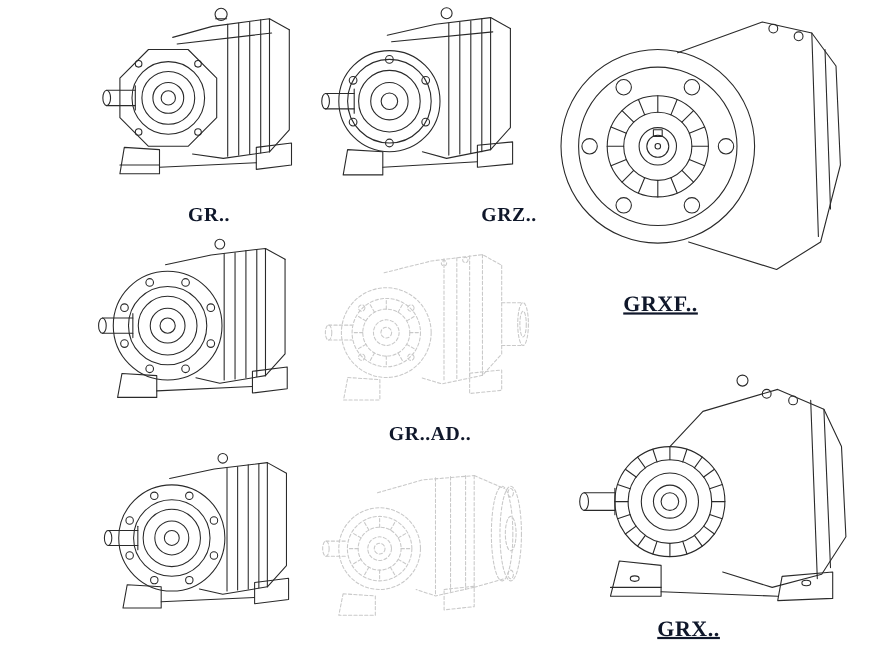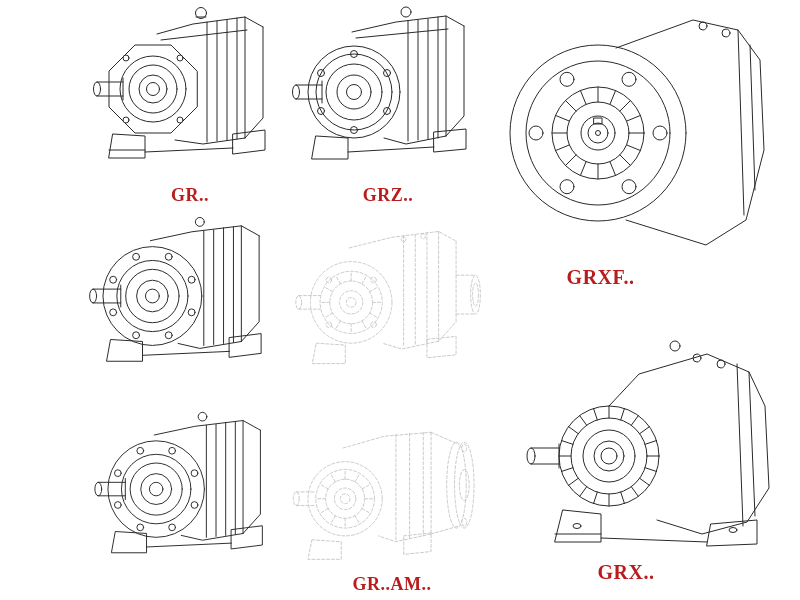--- a/index.html
+++ b/index.html
@@ -8,26 +8,26 @@
     background:#ffffff;
     position:relative;
     overflow:hidden;
     font-family:"Liberation Serif", serif;
   }
   .cell{position:absolute;text-align:center;}
   .label{
     font-family:"Liberation Serif", serif;
     font-weight:bold;
     font-size:18px;
-    color:#b91c1c;
+    color:#0f172a;
     letter-spacing:.5px;
     margin-top:1px;
     user-select:none;
   }
-  .label-lg{font-size:20px;}
+  .label-lg{font-size:20px;text-decoration:underline;}
   svg{display:block;margin:0 auto;}
   .art{stroke:#2a2a2a;fill:none;stroke-width:1;stroke-linejoin:round;stroke-linecap:round;}
   .phantom{stroke:#c9c9c9;fill:none;stroke-width:1;stroke-dasharray:3 2;stroke-linejoin:round;stroke-linecap:round;}
   .shift-left-45{transform:translateX(-45px);}
   .shift-left-20{transform:translateX(-20px);}
 </style>
 </head>
 <body>
 
 <div class="cell" style="left:85px;top:2px;width:210px;">
@@ -59,21 +59,21 @@
       <line x1="38" y1="76" x2="38" y2="98"></line>
       <polygon points="28,132 60,134 60,156 24,156"></polygon>
       <line x1="24" y1="148" x2="60" y2="148"></line>
       <polygon points="148,132 180,128 180,148 148,152"></polygon>
       <line x1="60" y1="150" x2="148" y2="146"></line>
     </g>
   </svg>
   <div class="label">GR..</div>
 </div>
 
-<div class="cell" style="left:288px;top:2px;width:200px;">
+<div class="cell" style="left:288px;top:2px;width:200px;text-align:right;">
   <svg width="200" height="182" viewBox="0 0 200 182">
     <g class="art">
       <polyline points="64,30 108,20 158,14 176,24"></polyline>
       <line x1="68" y1="36" x2="160" y2="27"></line>
       <circle cx="118" cy="10" r="5"></circle>
       <polyline points="176,24 176,114 158,134"></polyline>
       <line x1="120" y1="19" x2="120" y2="139"></line>
       <line x1="130" y1="18" x2="130" y2="138"></line>
       <line x1="140" y1="17" x2="140" y2="137"></line>
       <line x1="150" y1="15" x2="150" y2="136"></line>
@@ -218,20 +218,21 @@
       <line x1="172" y1="64" x2="192" y2="64"></line>
       <line x1="172" y1="104" x2="192" y2="104"></line>
       <ellipse cx="192" cy="84" rx="5" ry="20"></ellipse>
       <ellipse cx="192" cy="84" rx="3" ry="12"></ellipse>
       <circle cx="118" cy="27" r="2.5"></circle>
       <circle cx="138" cy="24" r="2.5"></circle>
       <polygon points="28,134 58,136 58,155 24,155"></polygon>
       <polygon points="142,130 172,127 172,146 142,149"></polygon>
     </g>
   </svg>
+  <div class="label">GR..AD..</div>
 </div>
 
 <div class="cell" style="left:85px;top:408px;width:208px;">
   <svg width="208" height="166" viewBox="0 0 212 172">
     <g class="art">
       <polyline points="70,28 112,19 162,13 180,23"></polyline>
       <circle cx="120" cy="9" r="4.5"></circle>
       <polyline points="180,23 180,110 162,130"></polyline>
       <line x1="124" y1="18" x2="124" y2="134"></line>
       <line x1="134" y1="17" x2="134" y2="133"></line>
@@ -296,21 +297,20 @@
       <line x1="58" y1="76" x2="58" y2="68"></line>
       <line x1="68" y1="78.7" x2="72" y2="71.8"></line>
       <line x1="75.3" y1="86" x2="82.2" y2="82"></line>
       <line x1="8" y1="89" x2="28" y2="89"></line>
       <line x1="8" y1="103" x2="28" y2="103"></line>
       <ellipse cx="8" cy="96" rx="3" ry="7"></ellipse>
       <polygon points="24,138 54,140 54,158 20,158"></polygon>
       <polygon points="118,134 146,131 146,150 118,153"></polygon>
     </g>
   </svg>
-  <div class="label">GR..AM..</div>
 </div>
 
 <div class="cell" style="left:497px;top:298px;width:298px;text-align:center;">
   <svg width="298" height="262" viewBox="0 0 298 262">
     <g class="art">
       <polyline points="112,108 142,76 210,56 252,74 268,108 272,190 250,224 205,236 160,222"></polyline>
       <line x1="252" y1="74" x2="258" y2="218"></line>
       <line x1="240" y1="66" x2="246" y2="228"></line>
       <circle cx="178" cy="48" r="5"></circle>
       <circle cx="200" cy="60" r="4"></circle>

